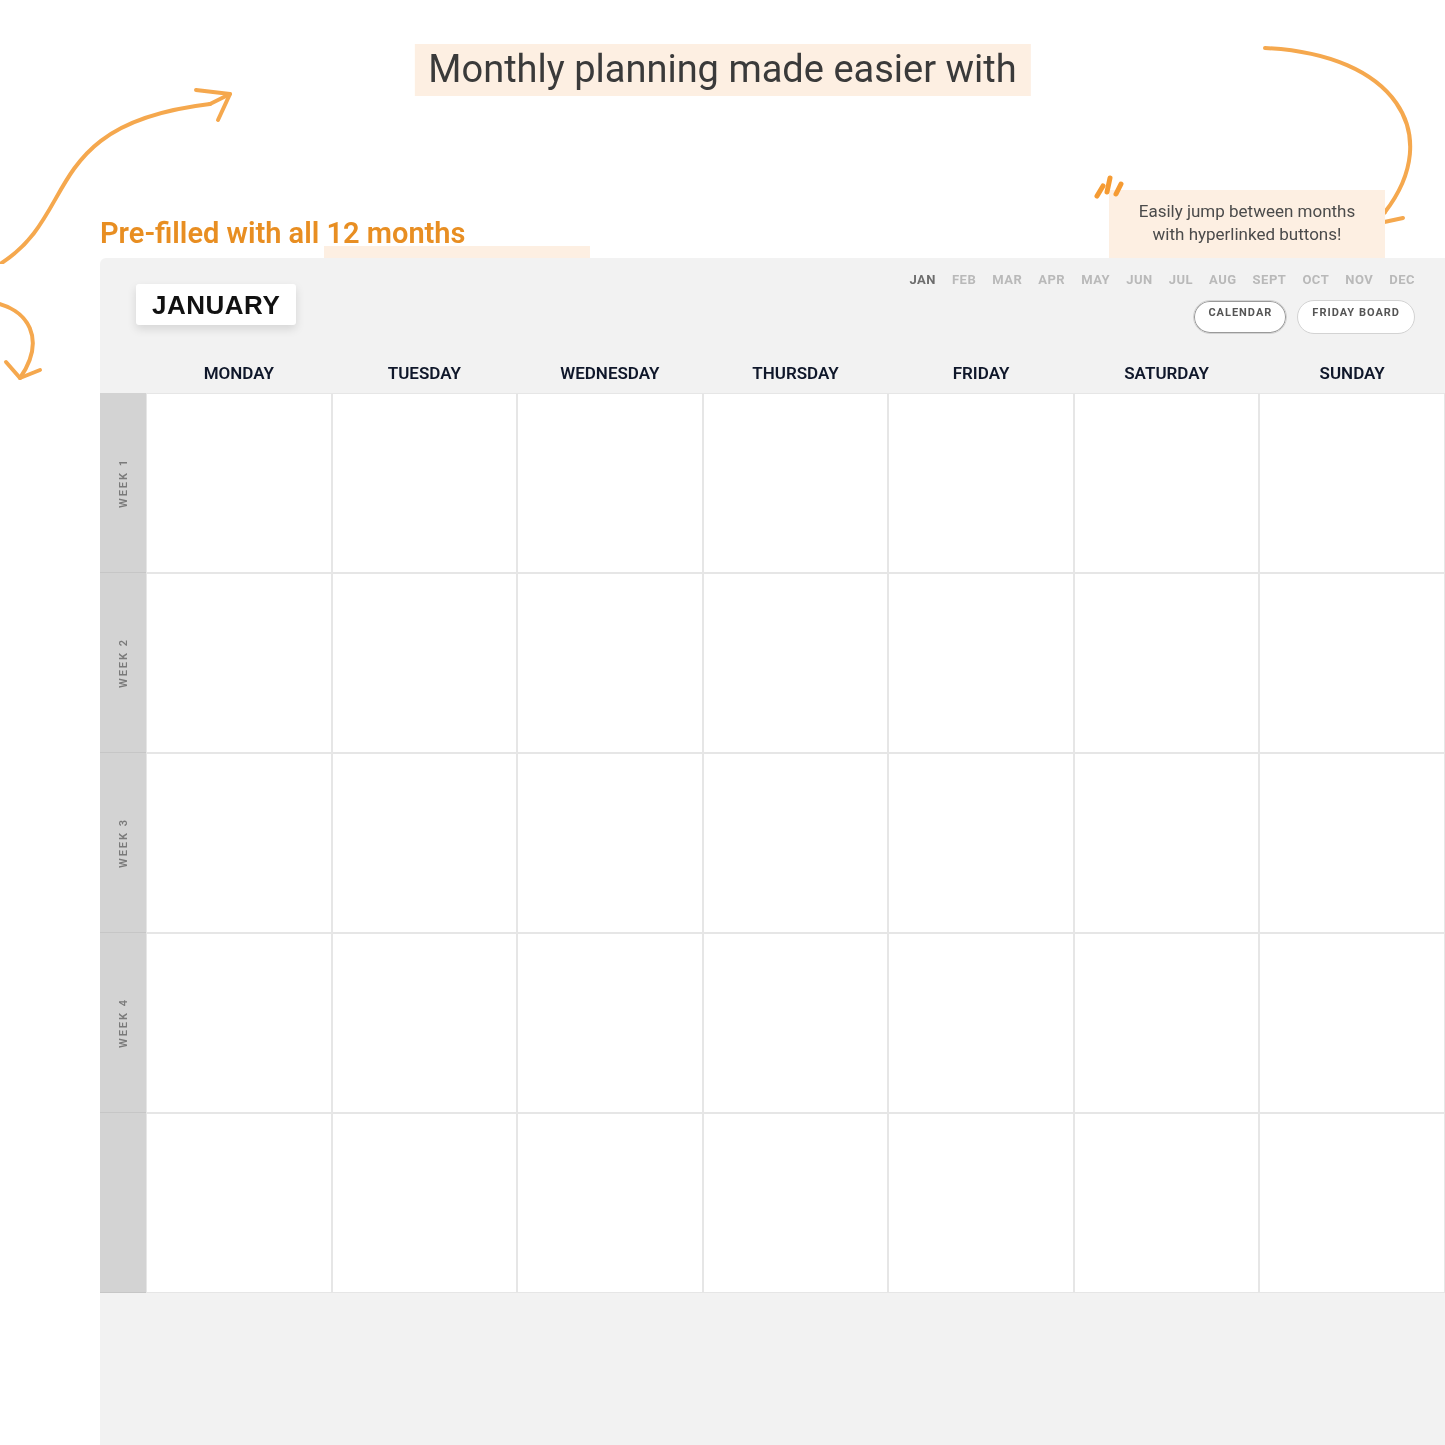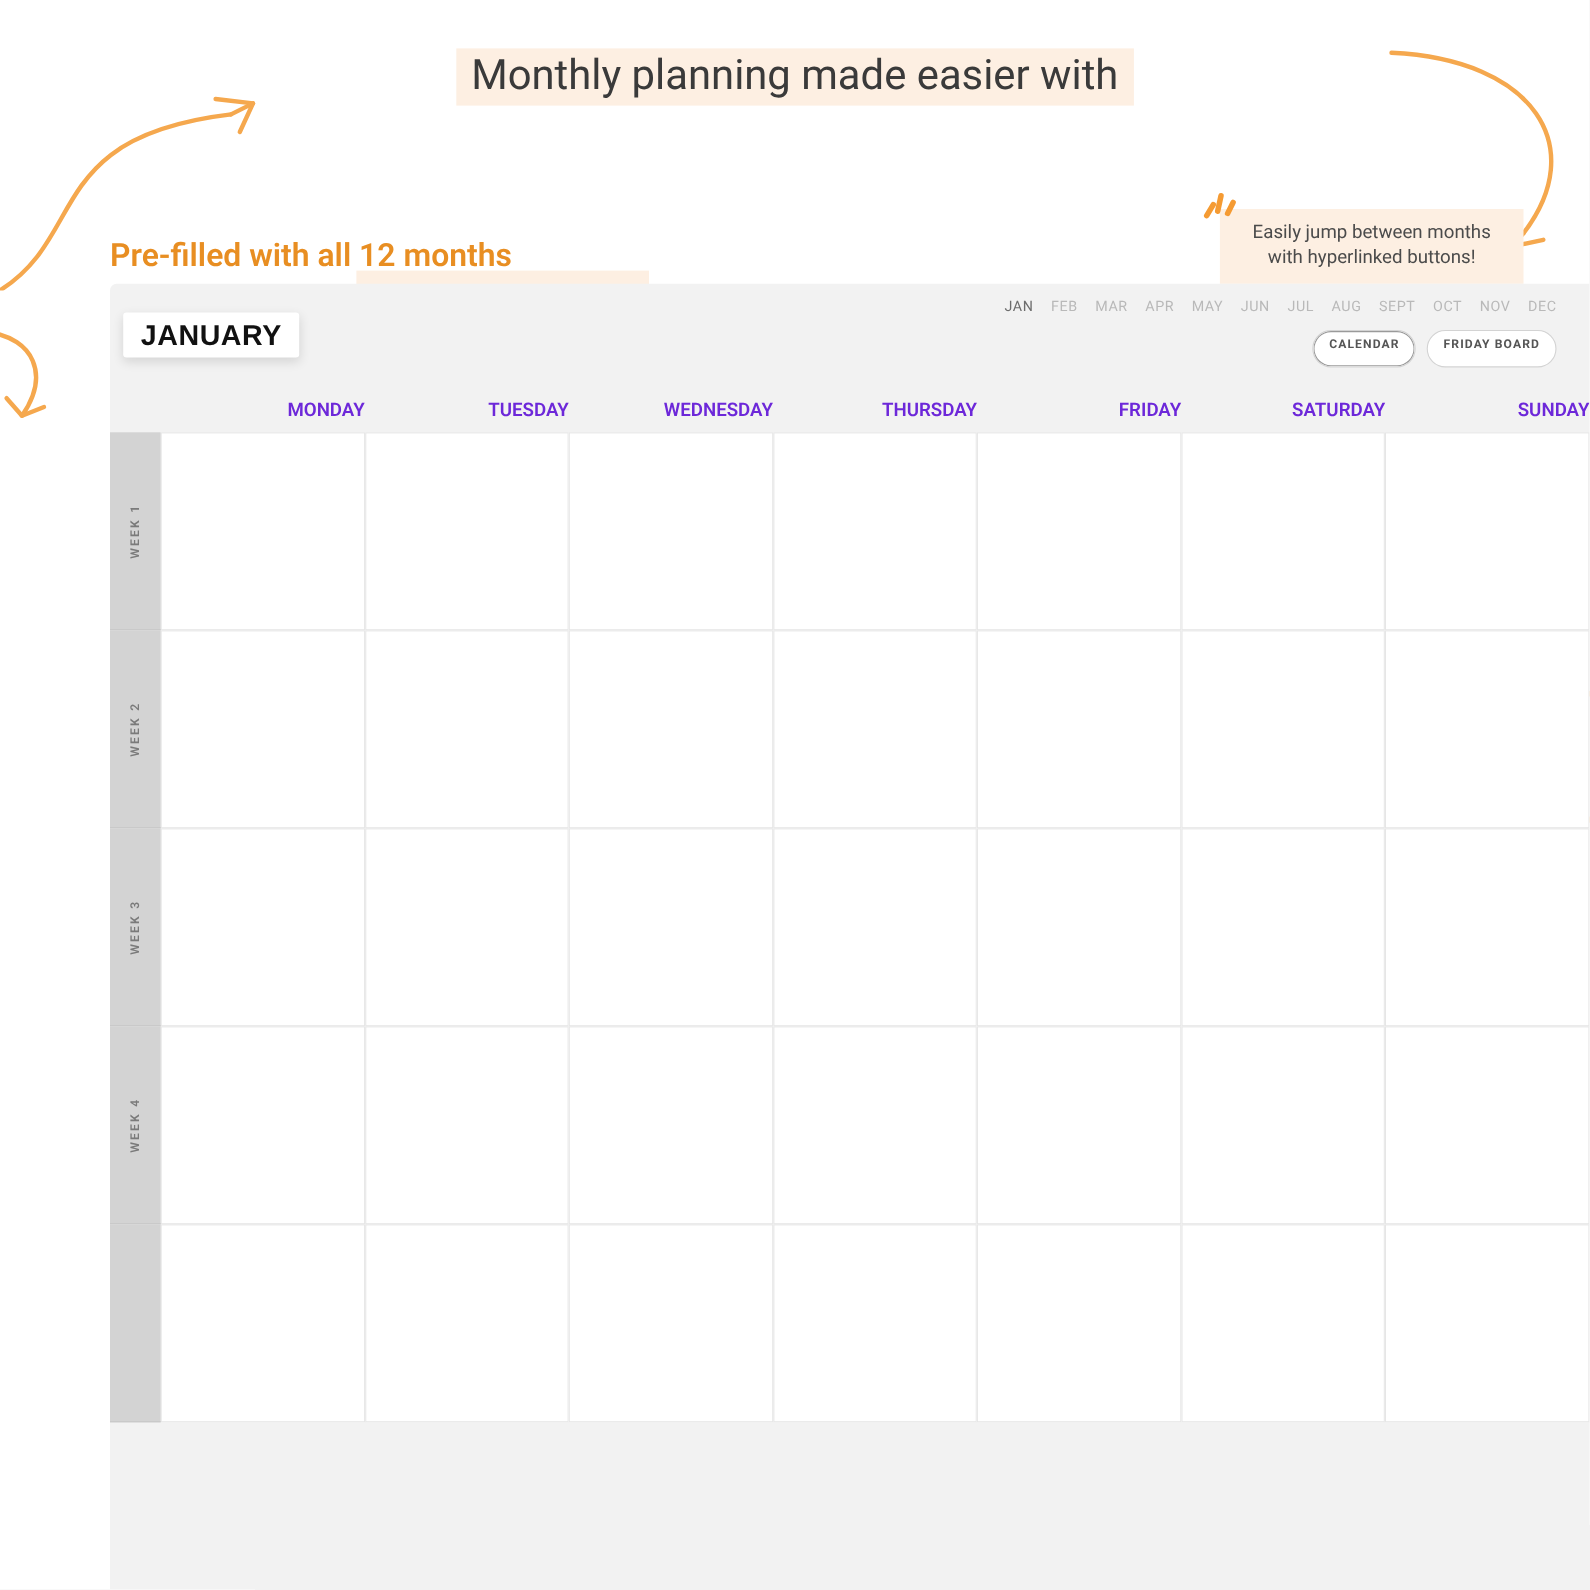--- a/index.html
+++ b/index.html
@@ -101,40 +101,40 @@
   }
 
   
   .planner-top{
     position:relative;
     height:105px;
   }
   .month-chip{
     position:absolute;
     top:26px;
-    left:12px;
+    left:36px;
     background:#ffffff;
     padding:6px 16px 4px;
     border-radius:3px;
     font-weight:900;
     font-size:26px;
     letter-spacing:0.5px;
     color:var(--black);
     font-family:Arial Black,Arial,sans-serif;
     box-shadow:0 4px 10px rgba(0,0,0,0.12);
   }
 
   .month-nav{
     position:absolute;
     top:14px;
     right:30px;
     display:flex;
     gap:16px;
     font-size:13px;
-    font-weight:400;
+    font-weight:700;
     color:var(--grey-400);
     letter-spacing:0.5px;
   }
   .month-nav .m{cursor:pointer;}
   .month-nav .m.active{color:var(--grey-700);}
 
   .view-tabs{
     position:absolute;
     top:42px;
     right:30px;
@@ -157,24 +157,24 @@
   }
 
   
   .day-header{
     display:grid;
     grid-template-columns:46px repeat(7,1fr);
     padding-right:0;
   }
   .day-header .gutter{background:transparent;}
   .day-header .day{
-    text-align:right;
+    text-align:center;
     font-weight:600;
     font-size:17px;
-    color:#6d28d9;
+    color:#0f172a;
     padding:0 0 10px;
   }
 
   
   .grid{
     display:grid;
     grid-template-columns:46px repeat(7,1fr);
     grid-auto-rows:180px;
   }
   .week-label{

